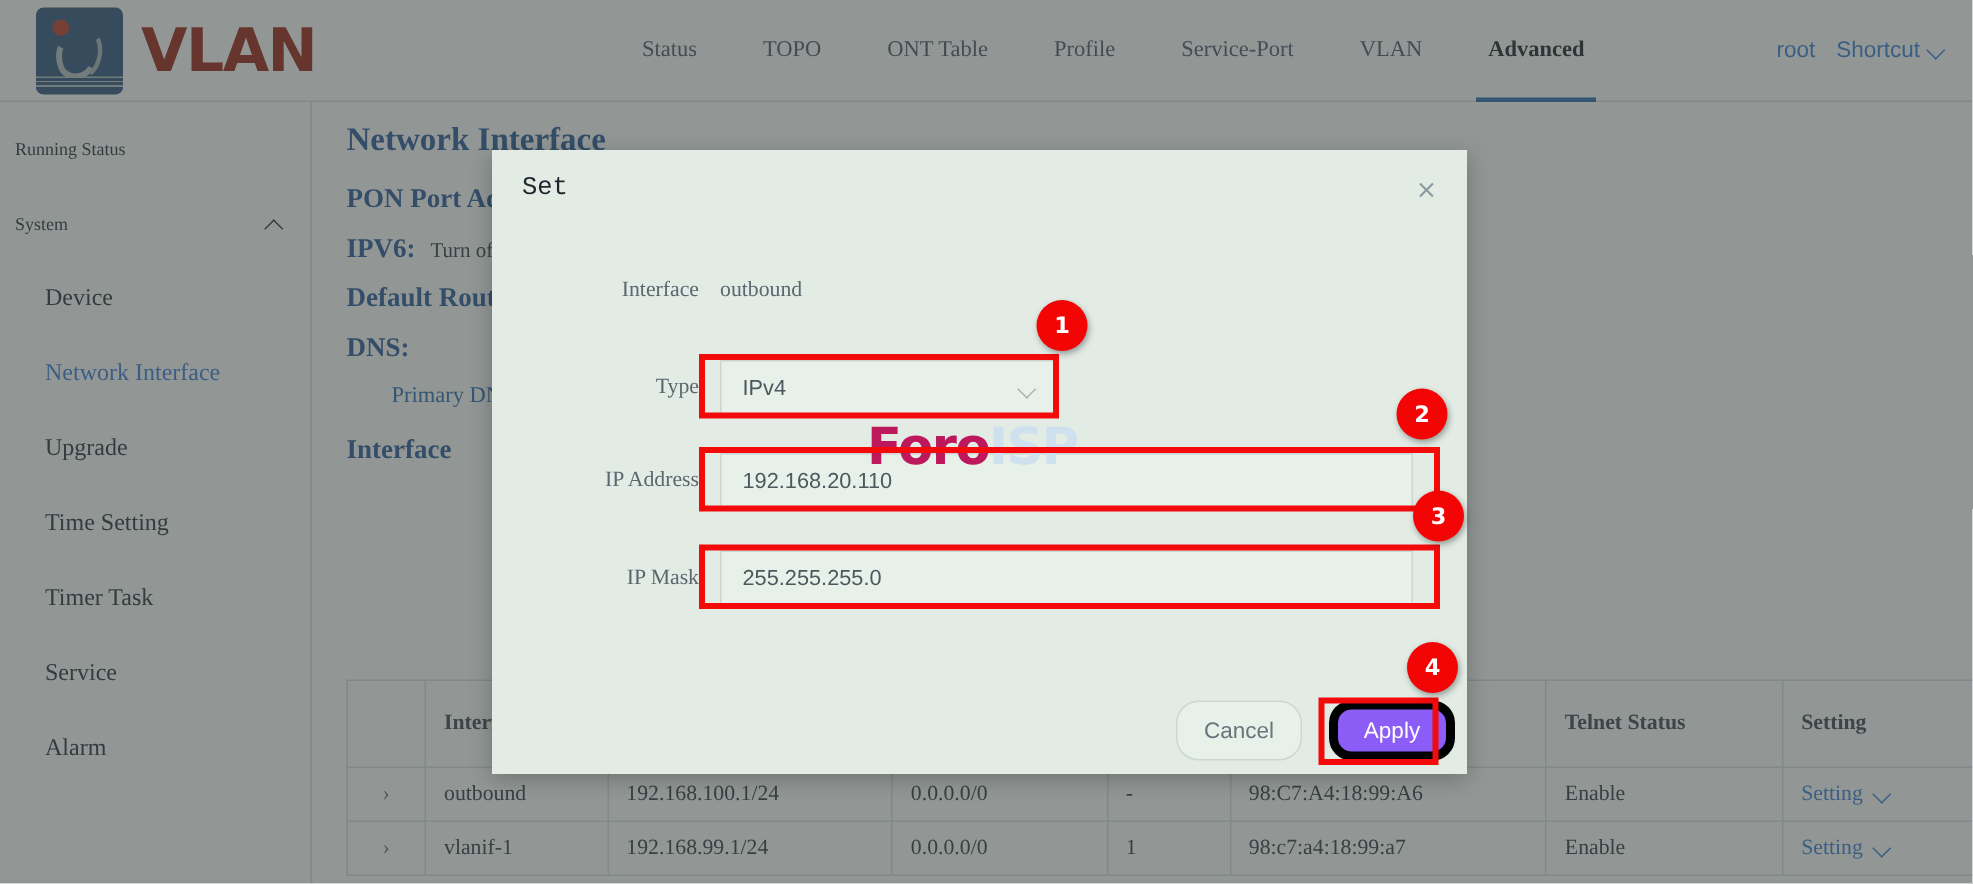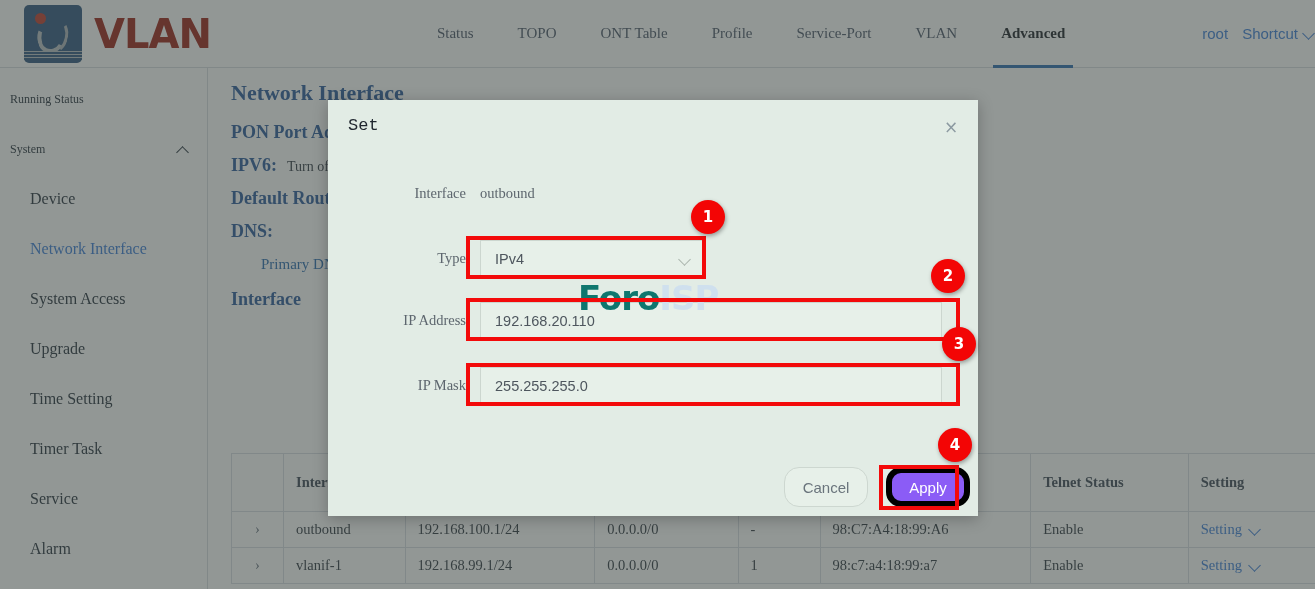--- a/index.html
+++ b/index.html
@@ -52,21 +52,21 @@
   .nav { display: flex; align-items: center; height: 77px; flex: 1; justify-content: center; gap: 0; }
   .nav-item {
     position: relative; height: 68px; display: flex; align-items: center;
     padding: 0 22px; font-size: 15px; color: #4a5568; cursor: pointer; white-space: nowrap;
   }
   .nav-item.active { color: #1a1f26; font-weight: 700; }
   .nav-item.active::after {
     content: ""; position: absolute; left: 14px; right: 14px; bottom: 0;
     height: 3px; background: #2b6cb0;
   }
-  .nav-right { display: flex; align-items: flex-start; gap: 14px; }
+  .nav-right { display: flex; align-items: flex-start; gap: 14px; padding-right: 18px; }
   .nav-user {
     font-family: "Liberation Sans", sans-serif; font-size: 15px; color: #3b7dd8; cursor: pointer;
   }
   .nav-shortcut {
     font-family: "Liberation Sans", sans-serif; font-size: 15px; color: #3b7dd8;
     cursor: pointer; display: flex; align-items: center; gap: 6px;
   }
   .caret { display: inline-block; width: 11px; height: 11px; position: relative; }
   .caret::before {
     content: ""; position: absolute; left: 0; top: 1px; width: 8px; height: 8px;
@@ -152,21 +152,21 @@
     font-weight: 700; font-size: 15px; display: flex; align-items: center; justify-content: center;
     box-shadow: 1px 2px 4px rgba(0,0,0,0.35);
   }
 
   
   .watermark {
     position: absolute; left: 578px; top: 278px;
     font-family: "DejaVu Sans", sans-serif; font-weight: 700; font-size: 34px;
     letter-spacing: -1px; pointer-events: none;
   }
-  .watermark .w1 { color: #0f766e; }
+  .watermark .w1 { color: #be185d; }
   .watermark .w2 { color: #cfe0ee; }
 </style>
 </head>
 <body>
 
 <div id="app">
 
   <div class="page">
 
     <div class="topbar">
@@ -205,23 +205,20 @@
       </div>
       <div class="side-item">
         <span>System</span>
         <span class="caret up"></span>
       </div>
       <div class="side-item sub">
         <span>Device</span>
       </div>
       <div class="side-item sub active">
         <span>Network Interface</span>
-      </div>
-      <div class="side-item sub">
-        <span>System Access</span>
       </div>
       <div class="side-item sub">
         <span>Upgrade</span>
       </div>
       <div class="side-item sub">
         <span>Time Setting</span>
       </div>
       <div class="side-item sub">
         <span>Timer Task</span>
       </div>

